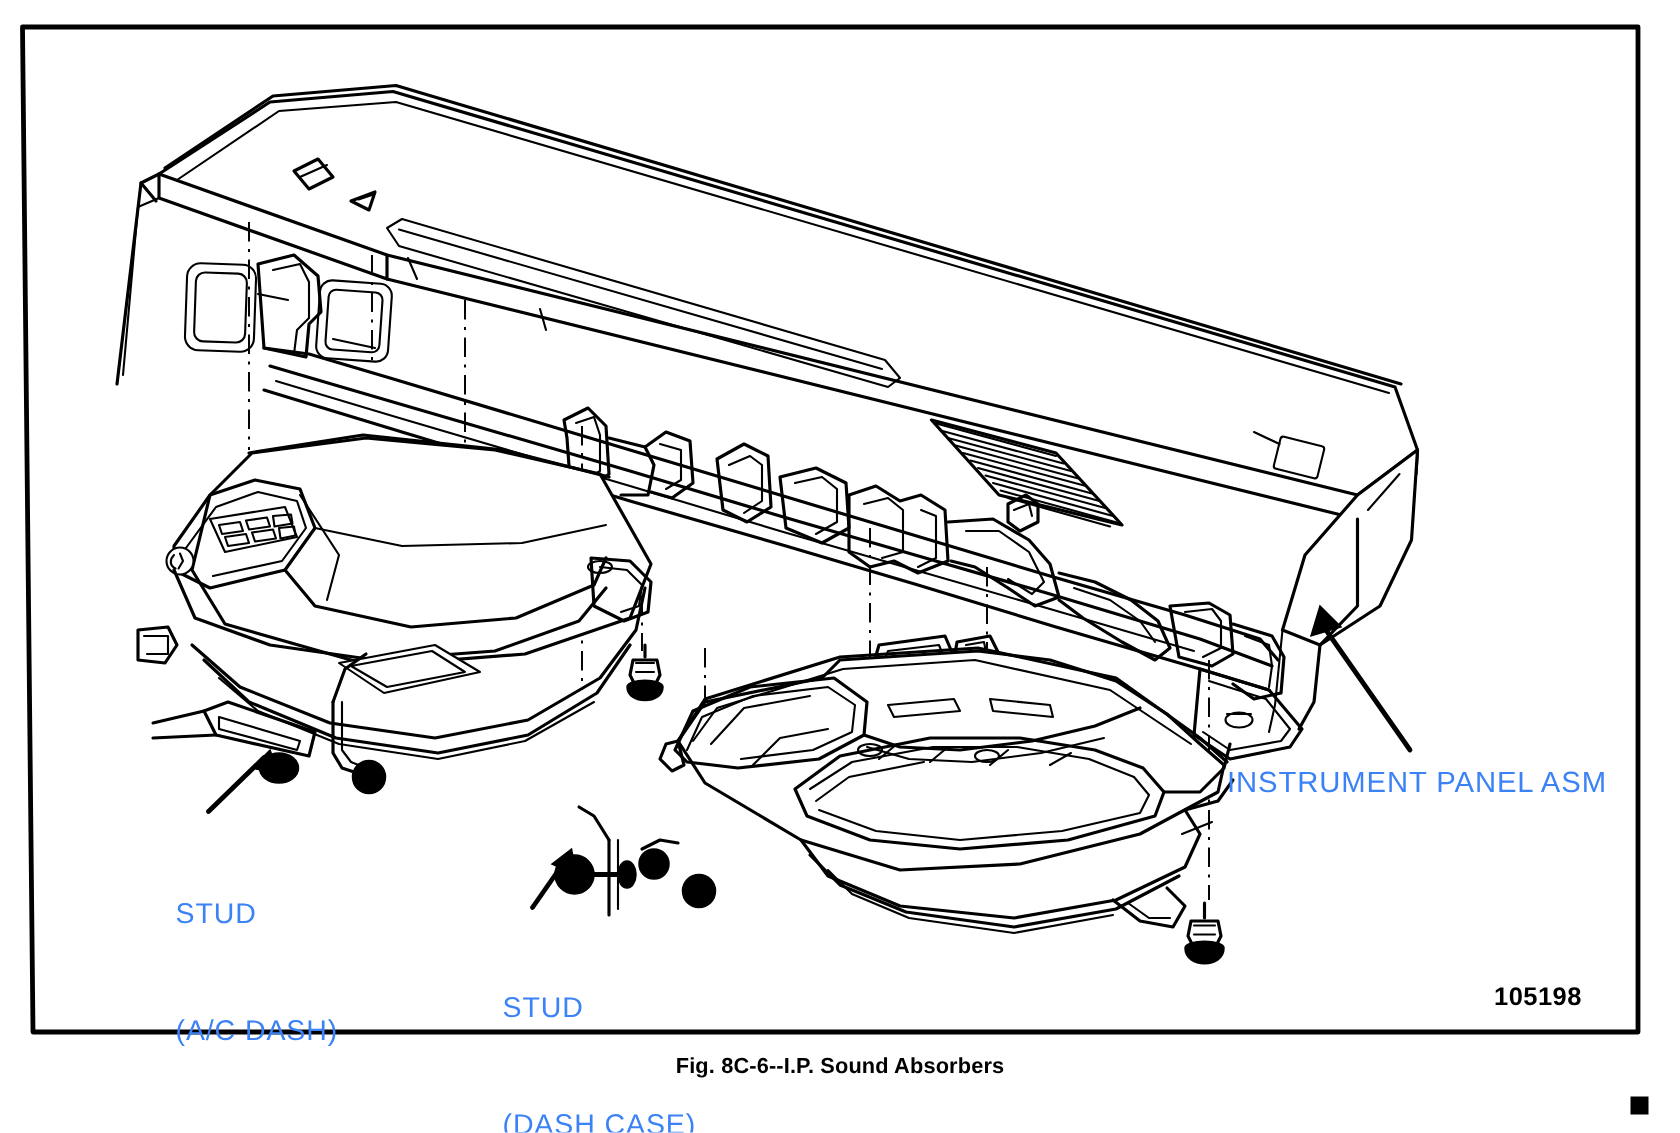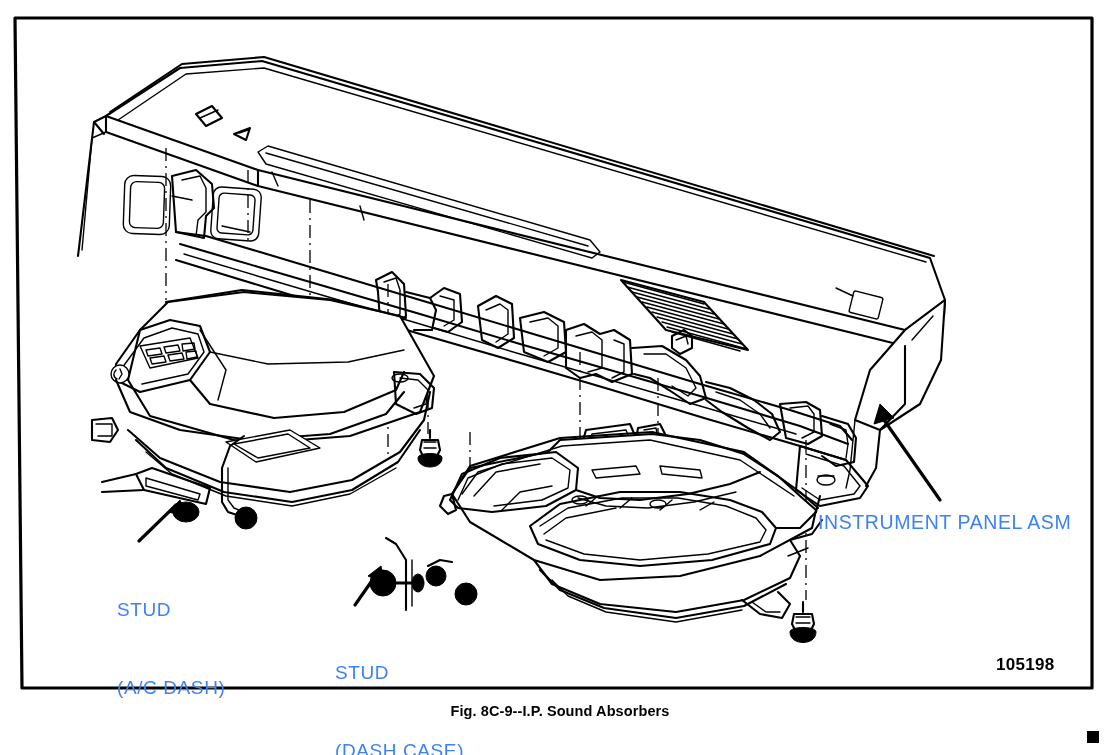--- a/index.html
+++ b/index.html
@@ -379,17 +379,17 @@
 
   <div class="lbl" id="label-stud-dash">
     <div>STUD</div>
     <div>(DASH CASE)</div>
   </div>
 
   <div class="lbl" id="label-ip-asm">INSTRUMENT PANEL ASM</div>
 
   <div id="drawing-number">105198</div>
 
-  <div class="cap" id="fig-caption">Fig. 8C-9--I.P. Sound Absorbers</div>
+  <div class="cap" id="fig-caption">Fig. 8C-6--I.P. Sound Absorbers</div>
 
   <div id="corner-mark"></div>
 
 </div>
 
 </body></html>

